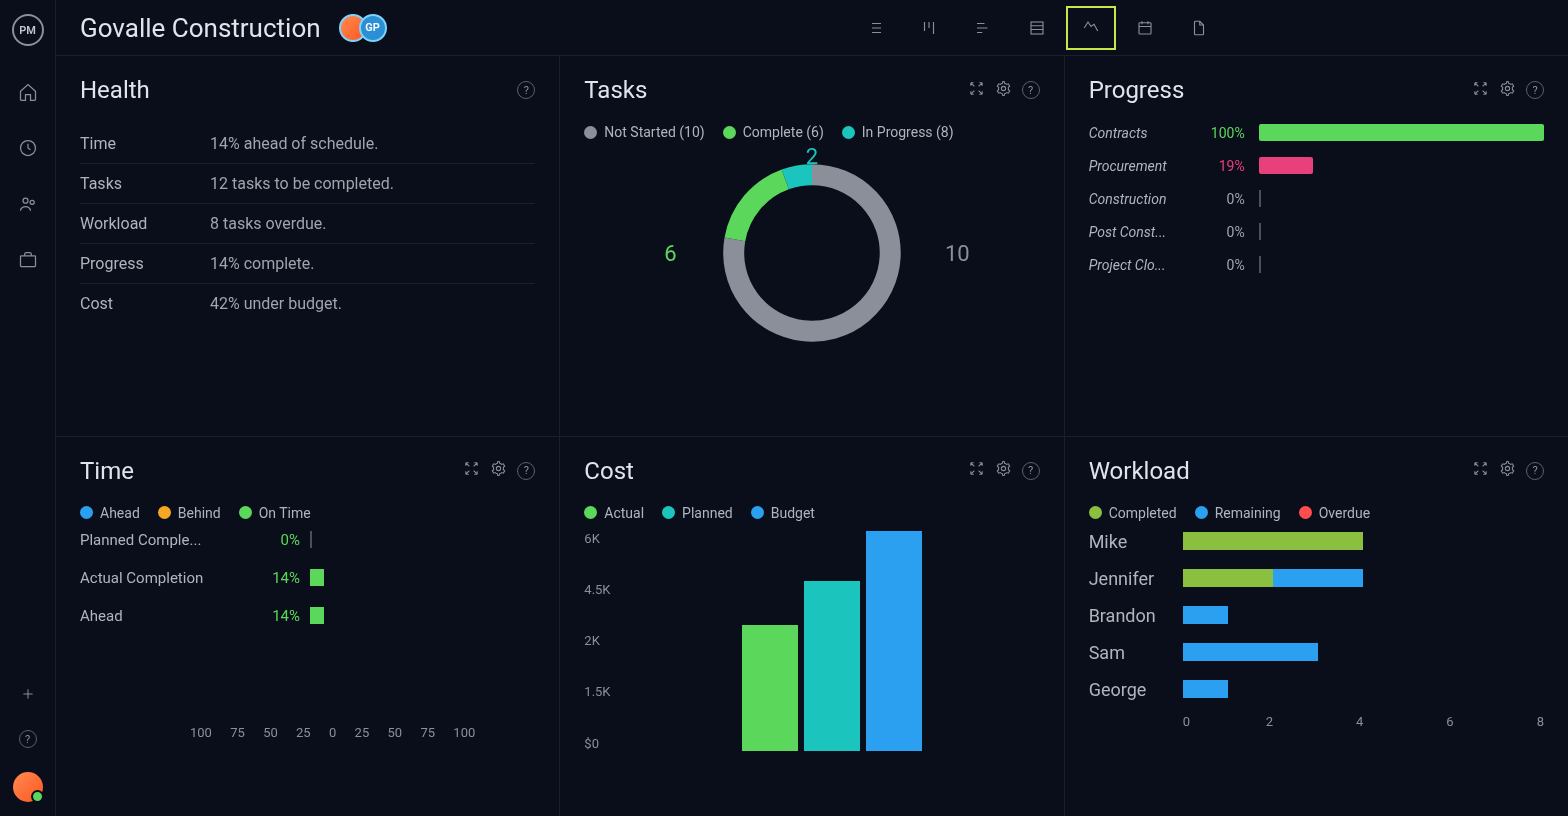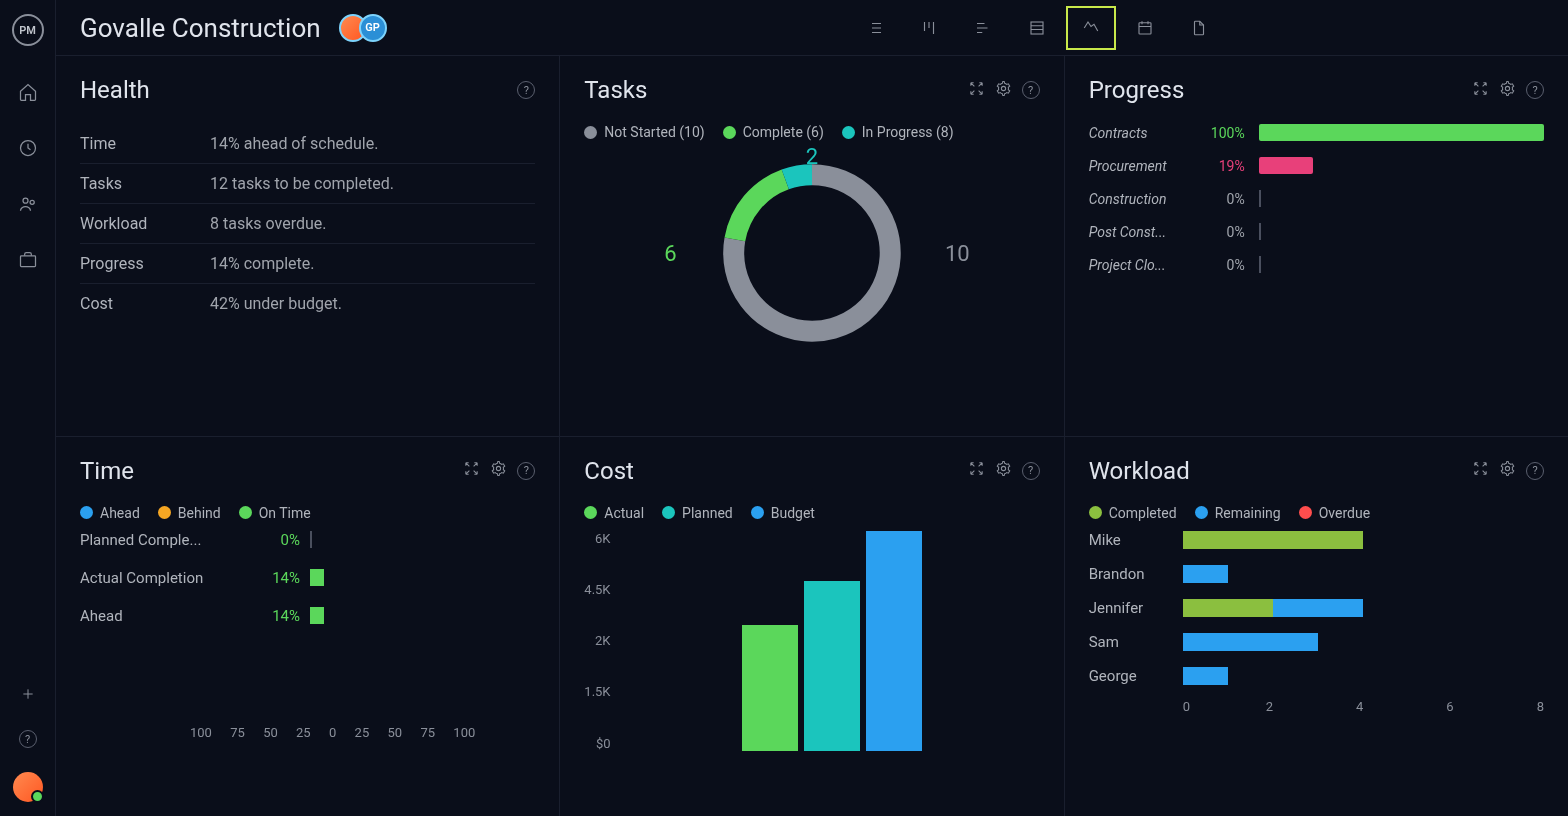--- a/index.html
+++ b/index.html
@@ -107,27 +107,27 @@
 
 .time-rows { display:flex; flex-direction:column; gap:20px; margin-top:10px; }
 .time-row { display:flex; align-items:flex-start; gap:10px; }
 .time-row .tk { width:160px; font-size:15px; color:#b0b4bc; white-space:nowrap; overflow:hidden; text-overflow:ellipsis;}
 .time-row .tv { width:50px; font-size:15px; text-align:right; color:#5bd75b; }
 .time-row .tbar { width:28px; height:17px; }
 .time-row .tbar .tf { height:100%; background:#5bd75b; }
 .time-axis { display:flex; justify-content:space-between; margin-top:100px; font-size:13px; color:#8a8f9a; padding: 0 60px 0 110px;}
 
 .cost-chart { display:flex; height:220px; margin-top:10px; }
-.cost-y { display:flex; flex-direction:column; justify-content:space-between; align-items:flex-end; padding-right:14px; font-size:13px; color:#8a8f9a;}
+.cost-y { display:flex; flex-direction:column; justify-content:space-between; padding-right:14px; font-size:13px; color:#8a8f9a;}
 .cost-bars { flex:1; display:flex; align-items:flex-end; justify-content:center; gap:6px; }
 .cost-bar { width:56px; }
 
 .wl-rows { display:flex; flex-direction:column; gap:16px; margin-top:10px; }
 .wl-row { display:flex; align-items:center; gap:14px; }
-.wl-row .wk { width:80px; font-size:15px; color:#b0b4bc; }
+.wl-row .wk { width:80px; font-size:18px; color:#b0b4bc; }
 .wl-row .wb { flex:1; display:flex; height:18px; }
 .wl-row .wb div { height:100%; }
 .wl-axis { display:flex; margin-top:14px; font-size:13px; color:#8a8f9a; padding-left:94px;}
 .wl-axis span { display:inline-block; text-align:center; }
 
 .c-green { background:#5bd75b; } .c-teal { background:#1bc5bd; } .c-blue { background:#2ba0f0; }
 </style>
 </head>
 <body>
 
@@ -480,31 +480,31 @@
         </div>
       <div class="wl-rows" id="wl-rows">
           <div class="wl-row">
       <div class="wk">Mike</div>
       <div class="wb">
         <div style="width:50%;background:#8bbf3f"></div>
         <div style="width:0%;background:#2ba0f0"></div>
       </div>
     </div>
           <div class="wl-row">
+      <div class="wk">Jennifer</div>
+      <div class="wb">
+        <div style="width:25%;background:#8bbf3f"></div>
+        <div style="width:25%;background:#2ba0f0"></div>
+      </div>
+    </div>
+          <div class="wl-row">
       <div class="wk">Brandon</div>
       <div class="wb">
         <div style="width:0%;background:#8bbf3f"></div>
         <div style="width:12.5%;background:#2ba0f0"></div>
-      </div>
-    </div>
-          <div class="wl-row">
-      <div class="wk">Jennifer</div>
-      <div class="wb">
-        <div style="width:25%;background:#8bbf3f"></div>
-        <div style="width:25%;background:#2ba0f0"></div>
       </div>
     </div>
           <div class="wl-row">
       <div class="wk">Sam</div>
       <div class="wb">
         <div style="width:0%;background:#8bbf3f"></div>
         <div style="width:37.5%;background:#2ba0f0"></div>
       </div>
     </div>
           <div class="wl-row">

